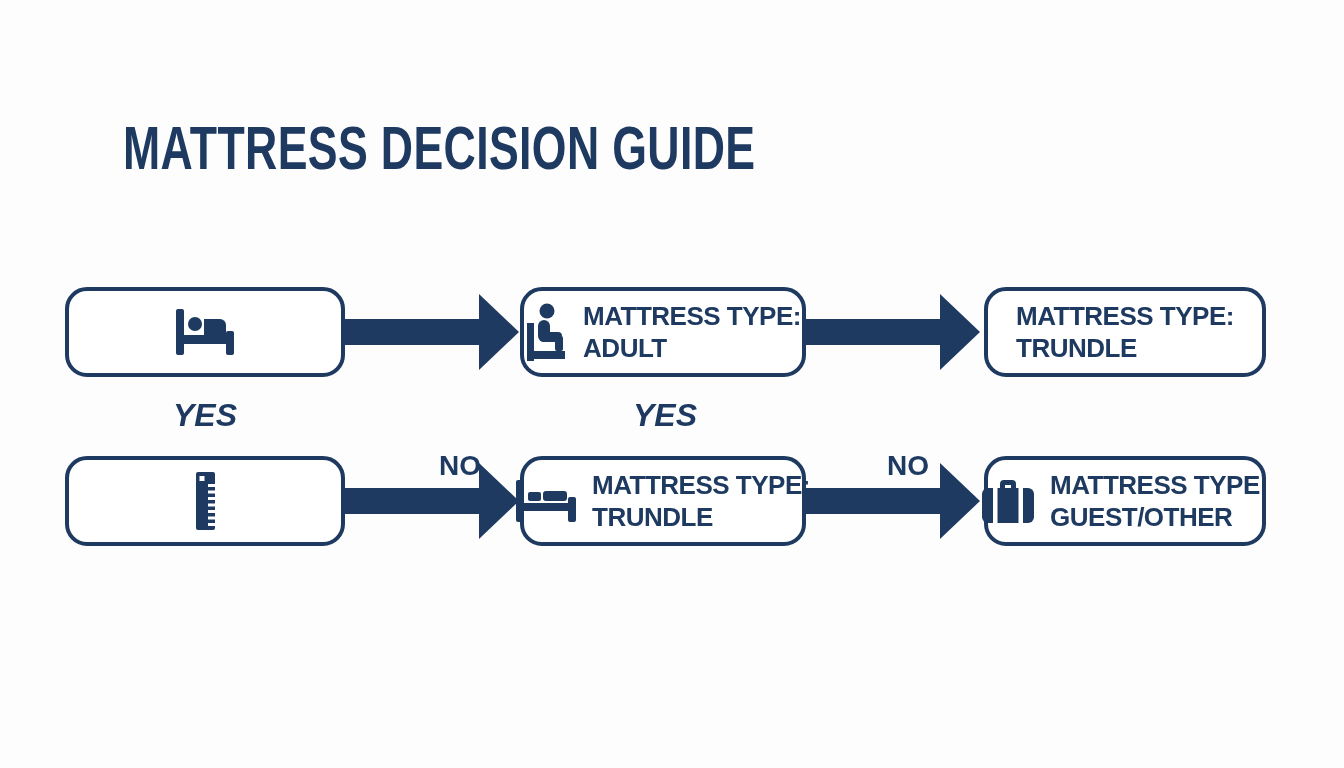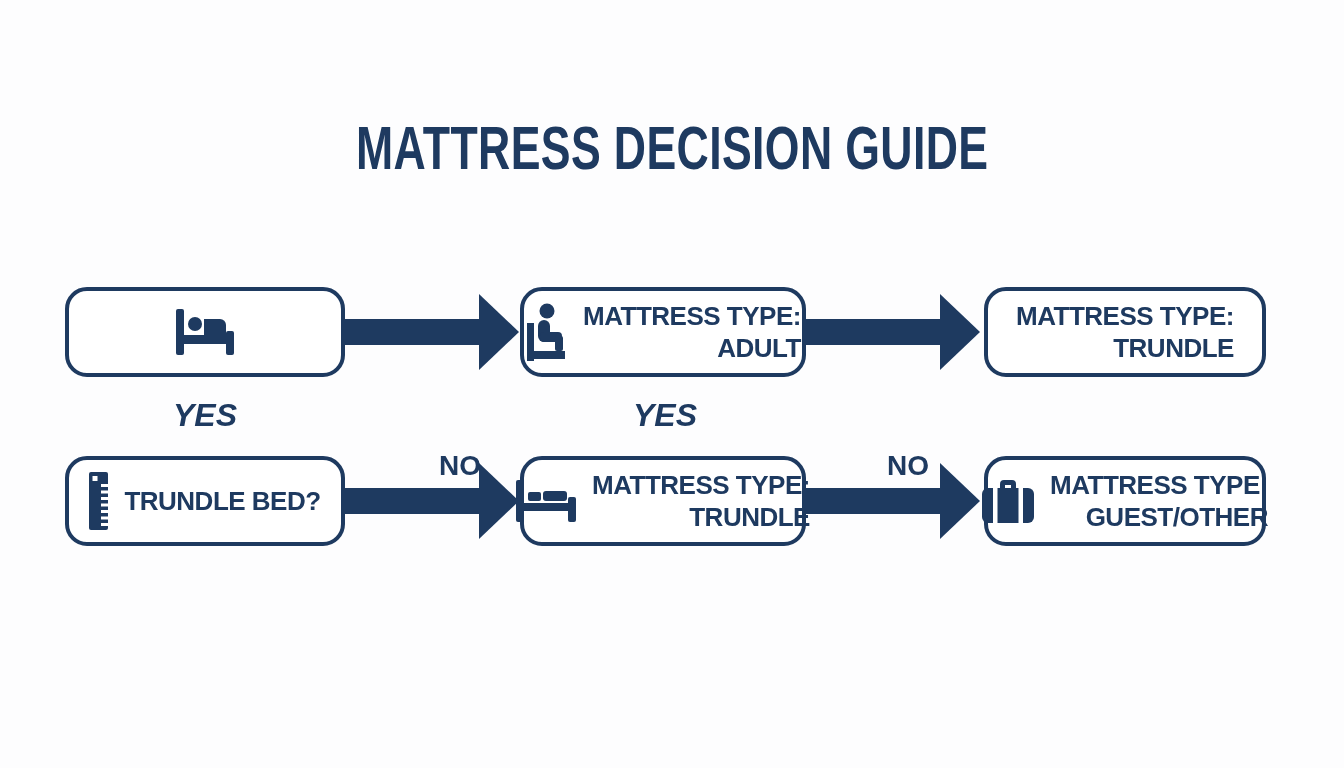--- a/index.html
+++ b/index.html
@@ -10,21 +10,20 @@
   html,body{width:1344px;height:768px;overflow:hidden;}
   body{
     position:relative;
     background:var(--bg);
     font-family:"Liberation Sans","DejaVu Sans",sans-serif;
     color:var(--navy);
   }
   .title{
     position:absolute;
     left:0;right:0;top:112px;
-    text-align:center;
     font-size:62px;
     font-weight:bold;
     color:var(--navy);
     white-space:nowrap;
   }
   .title .squeeze{
     display:inline-block;
     transform:scaleX(0.72);
     transform-origin:center center;
     letter-spacing:0.5px;
@@ -42,21 +41,21 @@
     padding:0 12px;
   }
   .box .lbl{
     font-size:26px;
     font-weight:bold;
     letter-spacing:-0.5px;
     color:var(--navy);
     white-space:nowrap;
   }
   .box .lines{
-    text-align:right;
+    text-align:left;
     font-size:26px;
     font-weight:bold;
     letter-spacing:-0.5px;
     line-height:1.25;
     color:var(--navy);
     white-space:nowrap;
   }
   .icon{fill:var(--navy);flex:0 0 auto;}
   .arrow-shaft{
     position:absolute;
@@ -134,21 +133,20 @@
     <rect x="0" y="0" width="19" height="58" rx="2"></rect>
     <rect x="3.5" y="4" width="5" height="5" fill="#ffffff"></rect>
     <rect x="12" y="12" width="7" height="3" fill="#ffffff"></rect>
     <rect x="12" y="18.5" width="7" height="3" fill="#ffffff"></rect>
     <rect x="12" y="25" width="7" height="3" fill="#ffffff"></rect>
     <rect x="12" y="31.5" width="7" height="3" fill="#ffffff"></rect>
     <rect x="12" y="38" width="7" height="3" fill="#ffffff"></rect>
     <rect x="12" y="44.5" width="7" height="3" fill="#ffffff"></rect>
     <rect x="12" y="51" width="7" height="3" fill="#ffffff"></rect>
   </svg>
-  <span class="lbl">TRUNDLE BED?</span>
 </div>
 
 <div class="branch-label no" style="left:381px;top:450px;">NO</div>
 <div class="arrow-shaft" style="left:342px;top:488px;width:140px;"></div>
 <div class="arrow-head" style="left:479px;top:463px;"></div>
 
 <div class="box" style="left:520px;top:456px;width:286px;">
   <svg class="icon" width="60" height="42" viewBox="0 0 60 42">
     <rect x="0" y="0" width="8" height="42" rx="2"></rect>
     <rect x="12" y="12" width="13" height="9" rx="2"></rect>

